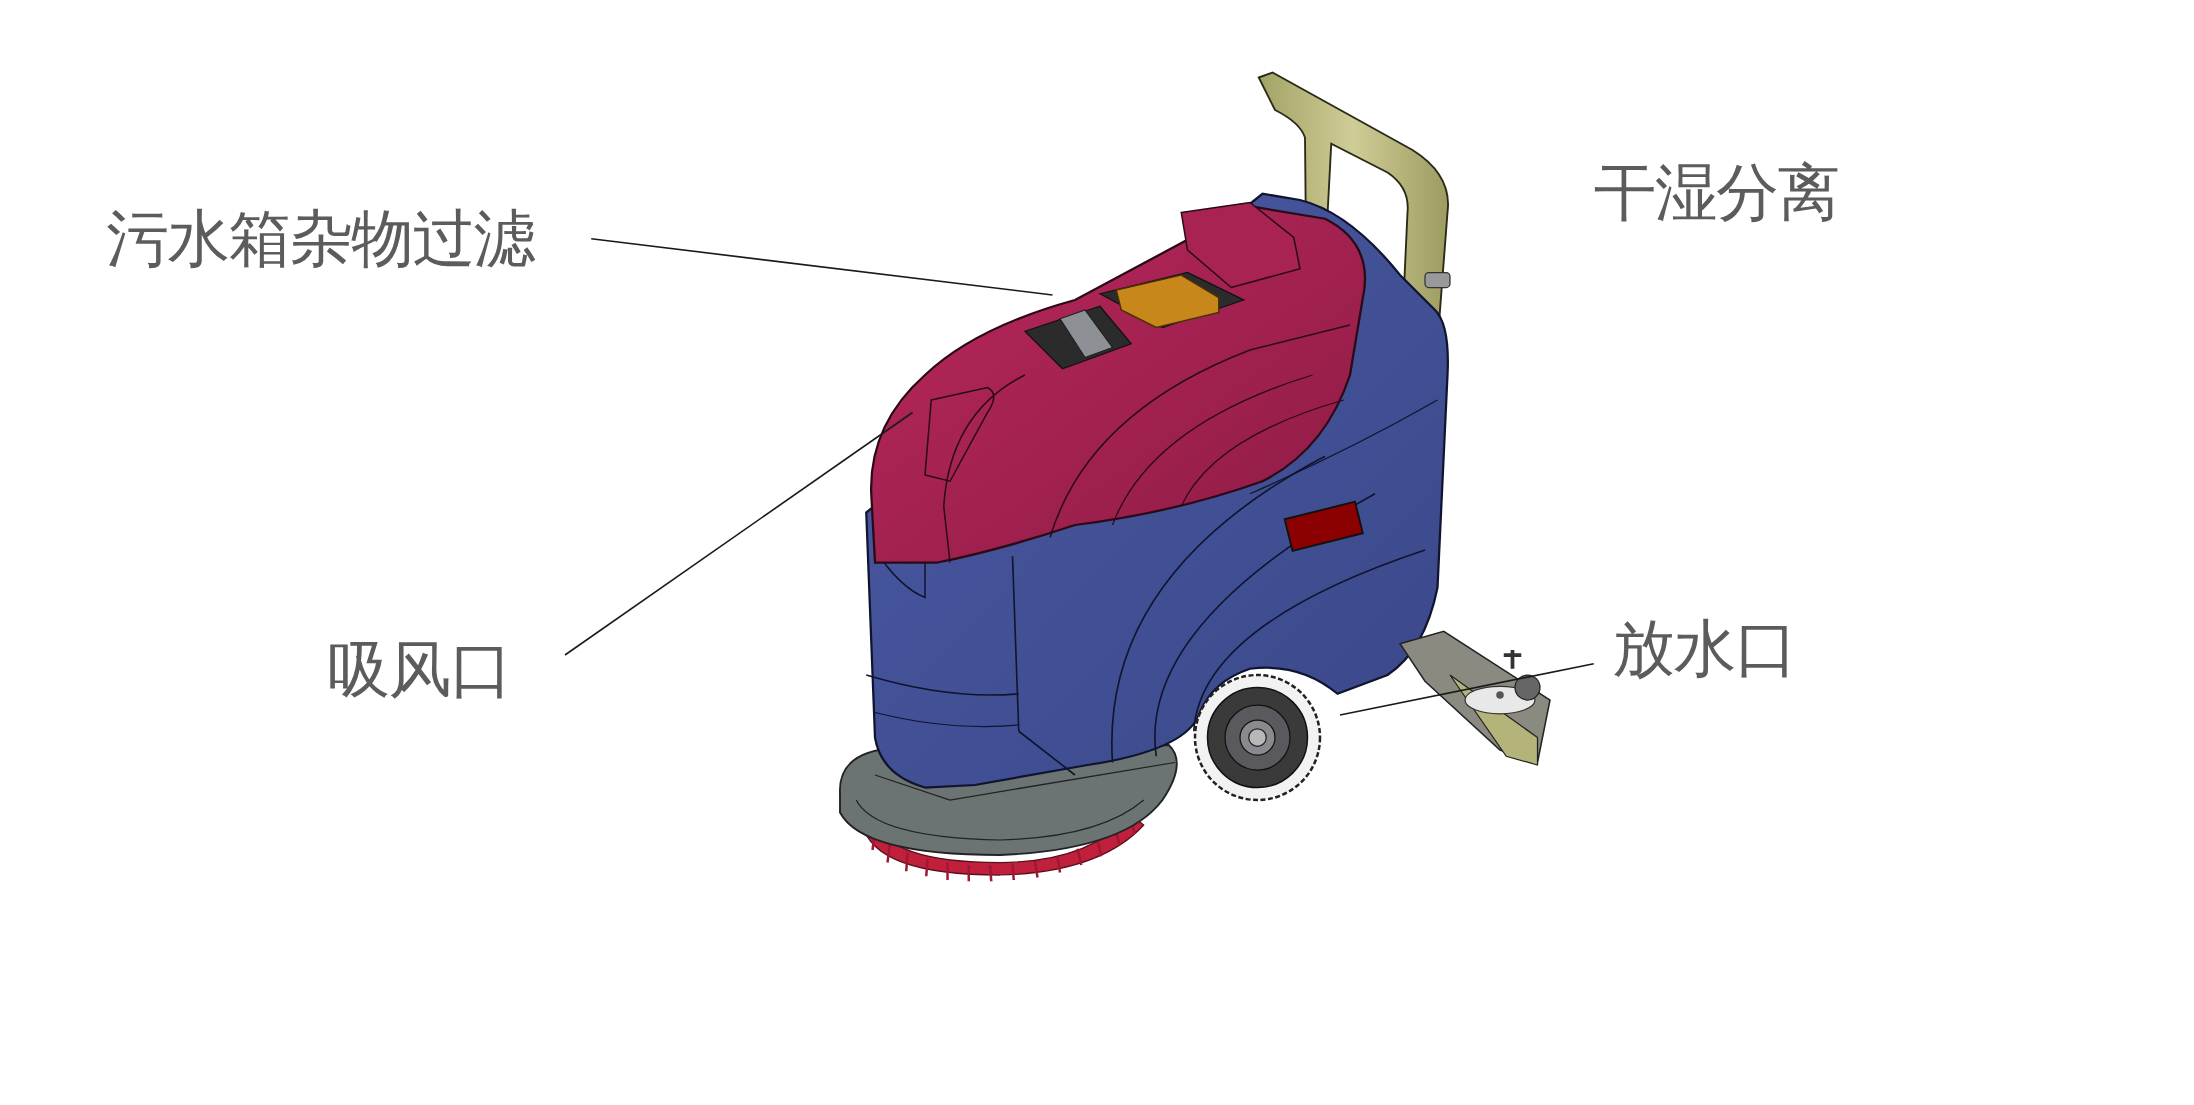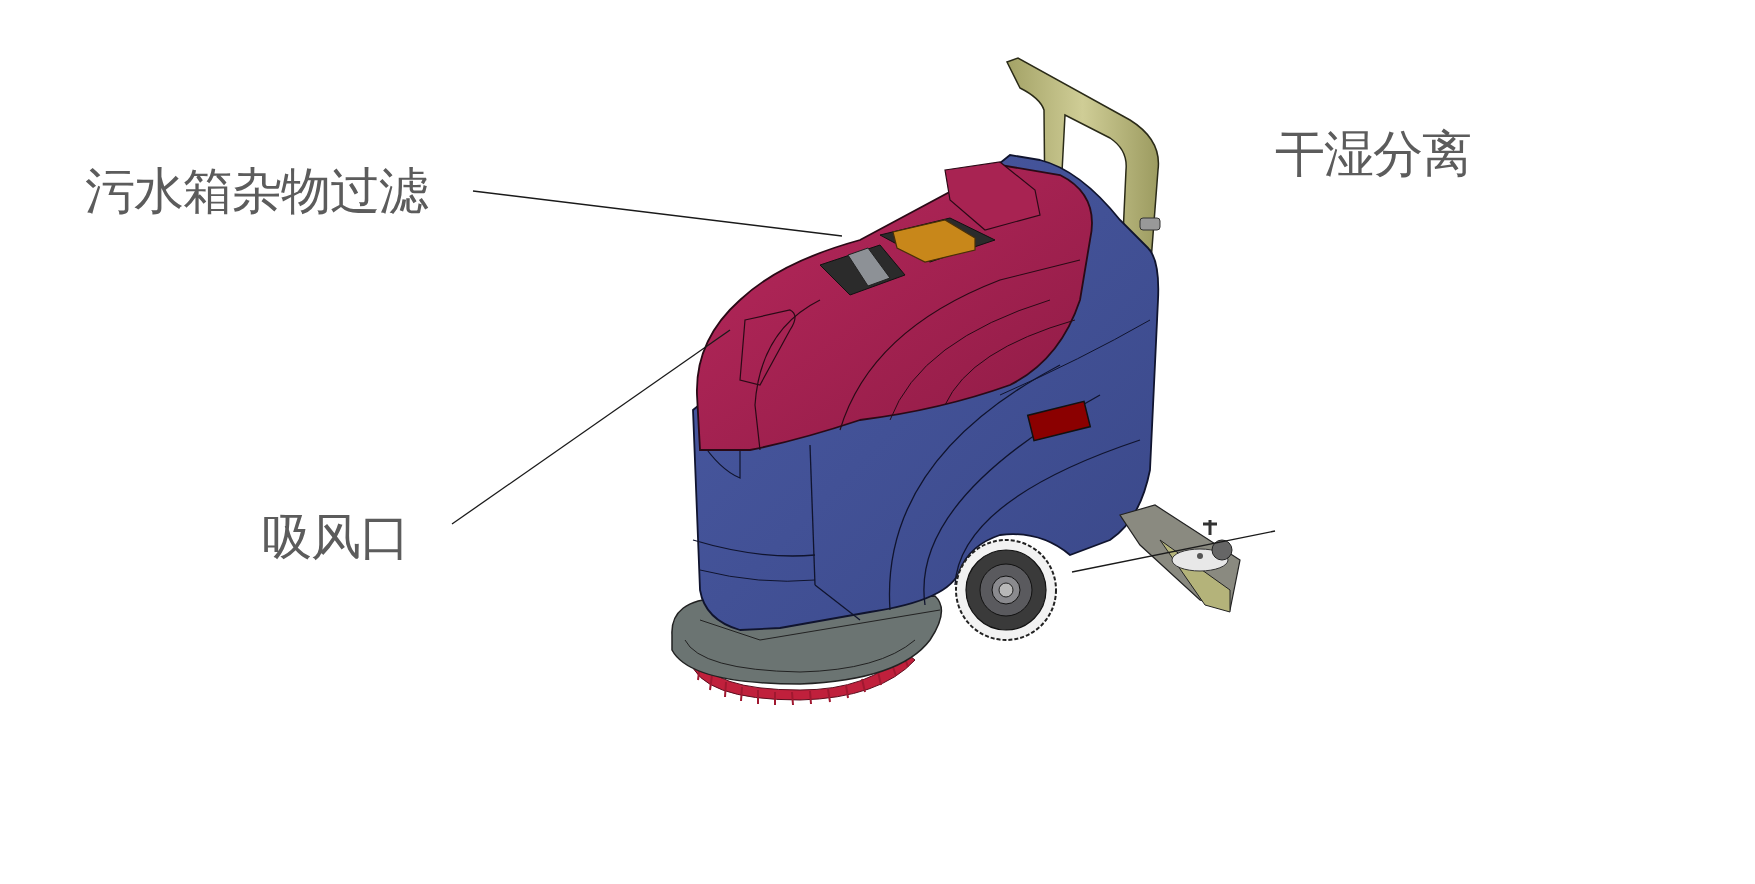--- a/index.html
+++ b/index.html
@@ -121,13 +121,14 @@
     <g stroke="#1a1a1a" stroke-width="1.3">
       <line x1="473" y1="191" x2="842" y2="236"></line>
       <line x1="452" y1="524" x2="730" y2="330"></line>
       <line x1="1275" y1="531" x2="1072" y2="572"></line>
     </g>
   </svg>
 
   <div class="label" style="left:85px; top:166px;">污水箱杂物过滤</div>
   <div class="label" style="left:1275px; top:129px;text-align:center;">干湿分离</div>
   <div class="label" style="left:262px; top:516px;font-family:Liberation Mono, monospace;">吸风口</div>
+  <div class="label" style="left:1290px; top:494px;">放水口</div>
 </div>
 
 </body></html>

